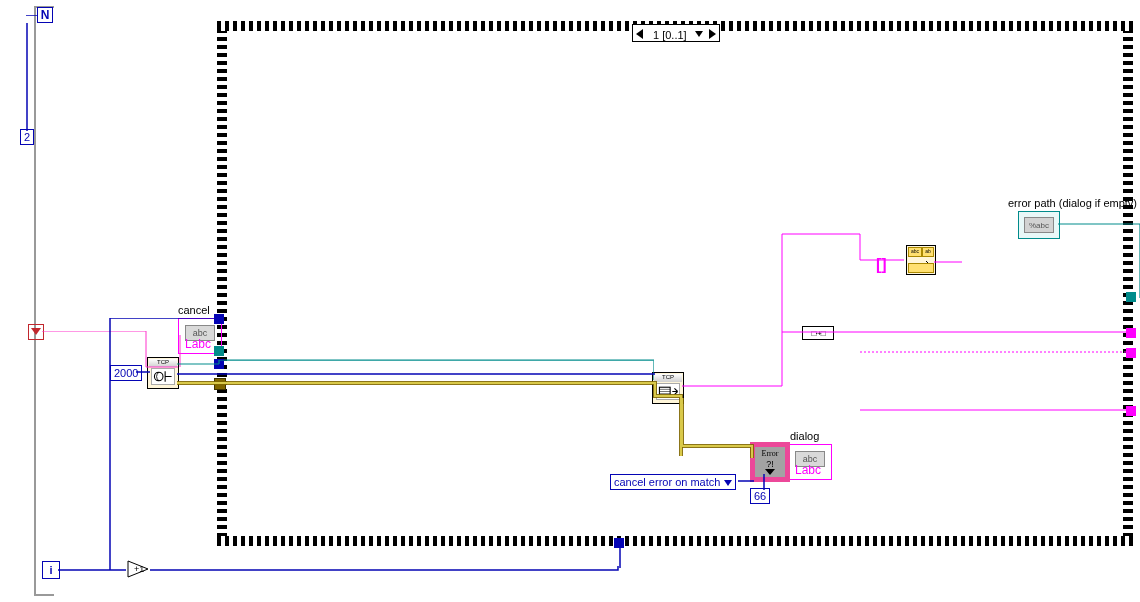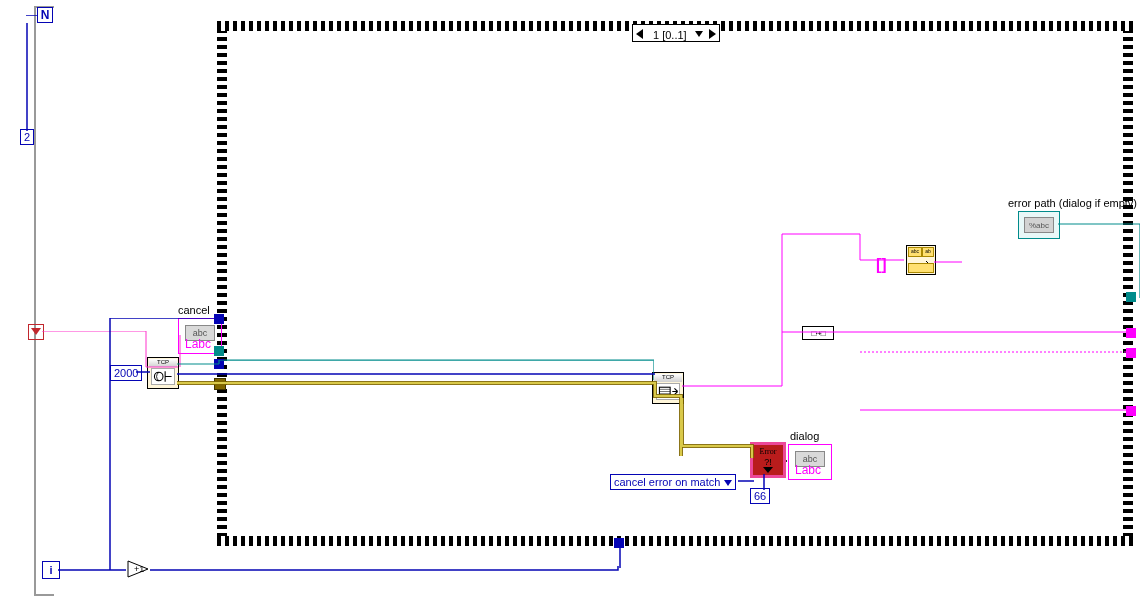--- a/index.html
+++ b/index.html
@@ -36,21 +36,21 @@
   .ring{position:absolute;border:1.5px solid #0404b4;background:#fff;color:#0404b4;padding:1px 3px;display:flex;align-items:center}
   .ring .dd{margin-left:4px;cursor:pointer}
   .arrow-dn{position:absolute;width:14px;height:14px;border:1.5px solid #c1272d}
   .arrow-dn:before{content:"";position:absolute;left:2px;right:2px;top:3px;height:0;border-left:5px solid transparent;border-right:5px solid transparent;border-top:7px solid #c1272d}
   .iterm{position:absolute;width:16px;height:16px;border:1.5px solid #0404b4;display:flex;align-items:center;justify-content:center;color:#0404b4;font-weight:bold;font-size:11px}
   .incr{position:absolute;width:22px;height:18px}
   .incr svg{display:block}
   .tunnel{position:absolute;width:10px;height:10px}
   .path-ind{position:absolute;border:1.5px solid #008b8b;background:#e8f8f8}
   .path-ind .inn{position:absolute;left:5px;top:5px;right:5px;bottom:5px;background:#d2d2d2;border:1px solid #888;display:flex;align-items:center;justify-content:center;font-size:8px;color:#555}
-  .err-node{position:absolute;width:30px;height:30px;border:3px solid #ec4899;background:#b91c1c}
+  .err-node{position:absolute;width:30px;height:30px;border:5px solid #ec4899;background:#a3a3a3}
   .err-node .t{position:absolute;top:2px;left:2px;right:2px;text-align:center;font-size:8px;font-family:cursive}
   .err-node .row{position:absolute;left:2px;right:2px;top:12px;font-size:9px;text-align:center}
   .err-node .tri{position:absolute;left:10px;bottom:2px;width:0;height:0;border-left:5px solid transparent;border-right:5px solid transparent;border-top:6px solid #000}
   .pink-bracket{position:absolute;color:#ff00ff;font-weight:bold;font-size:16px}
   .match-node{position:absolute;width:28px;height:28px;border:1px solid #000;background:#fff6d9}
   .match-node .abc{position:absolute;top:1px;left:1px;width:12px;height:8px;background:#ffe070;border:0.5px solid #aa8800;font-size:5px;text-align:center}
   .match-node .ab{position:absolute;top:1px;right:1px;width:10px;height:8px;background:#ffe070;border:0.5px solid #aa8800;font-size:5px;text-align:center}
   .match-node .arrow{position:absolute;top:11px;left:4px;right:4px;height:6px}
   .match-node .out{position:absolute;bottom:1px;left:1px;right:1px;height:8px;background:#ffe070;border:0.5px solid #aa8800}
   .concat{position:absolute;width:30px;height:12px;border:1px solid #000;background:#fff;display:flex;align-items:center;justify-content:center;font-size:8px;letter-spacing:-1px}

